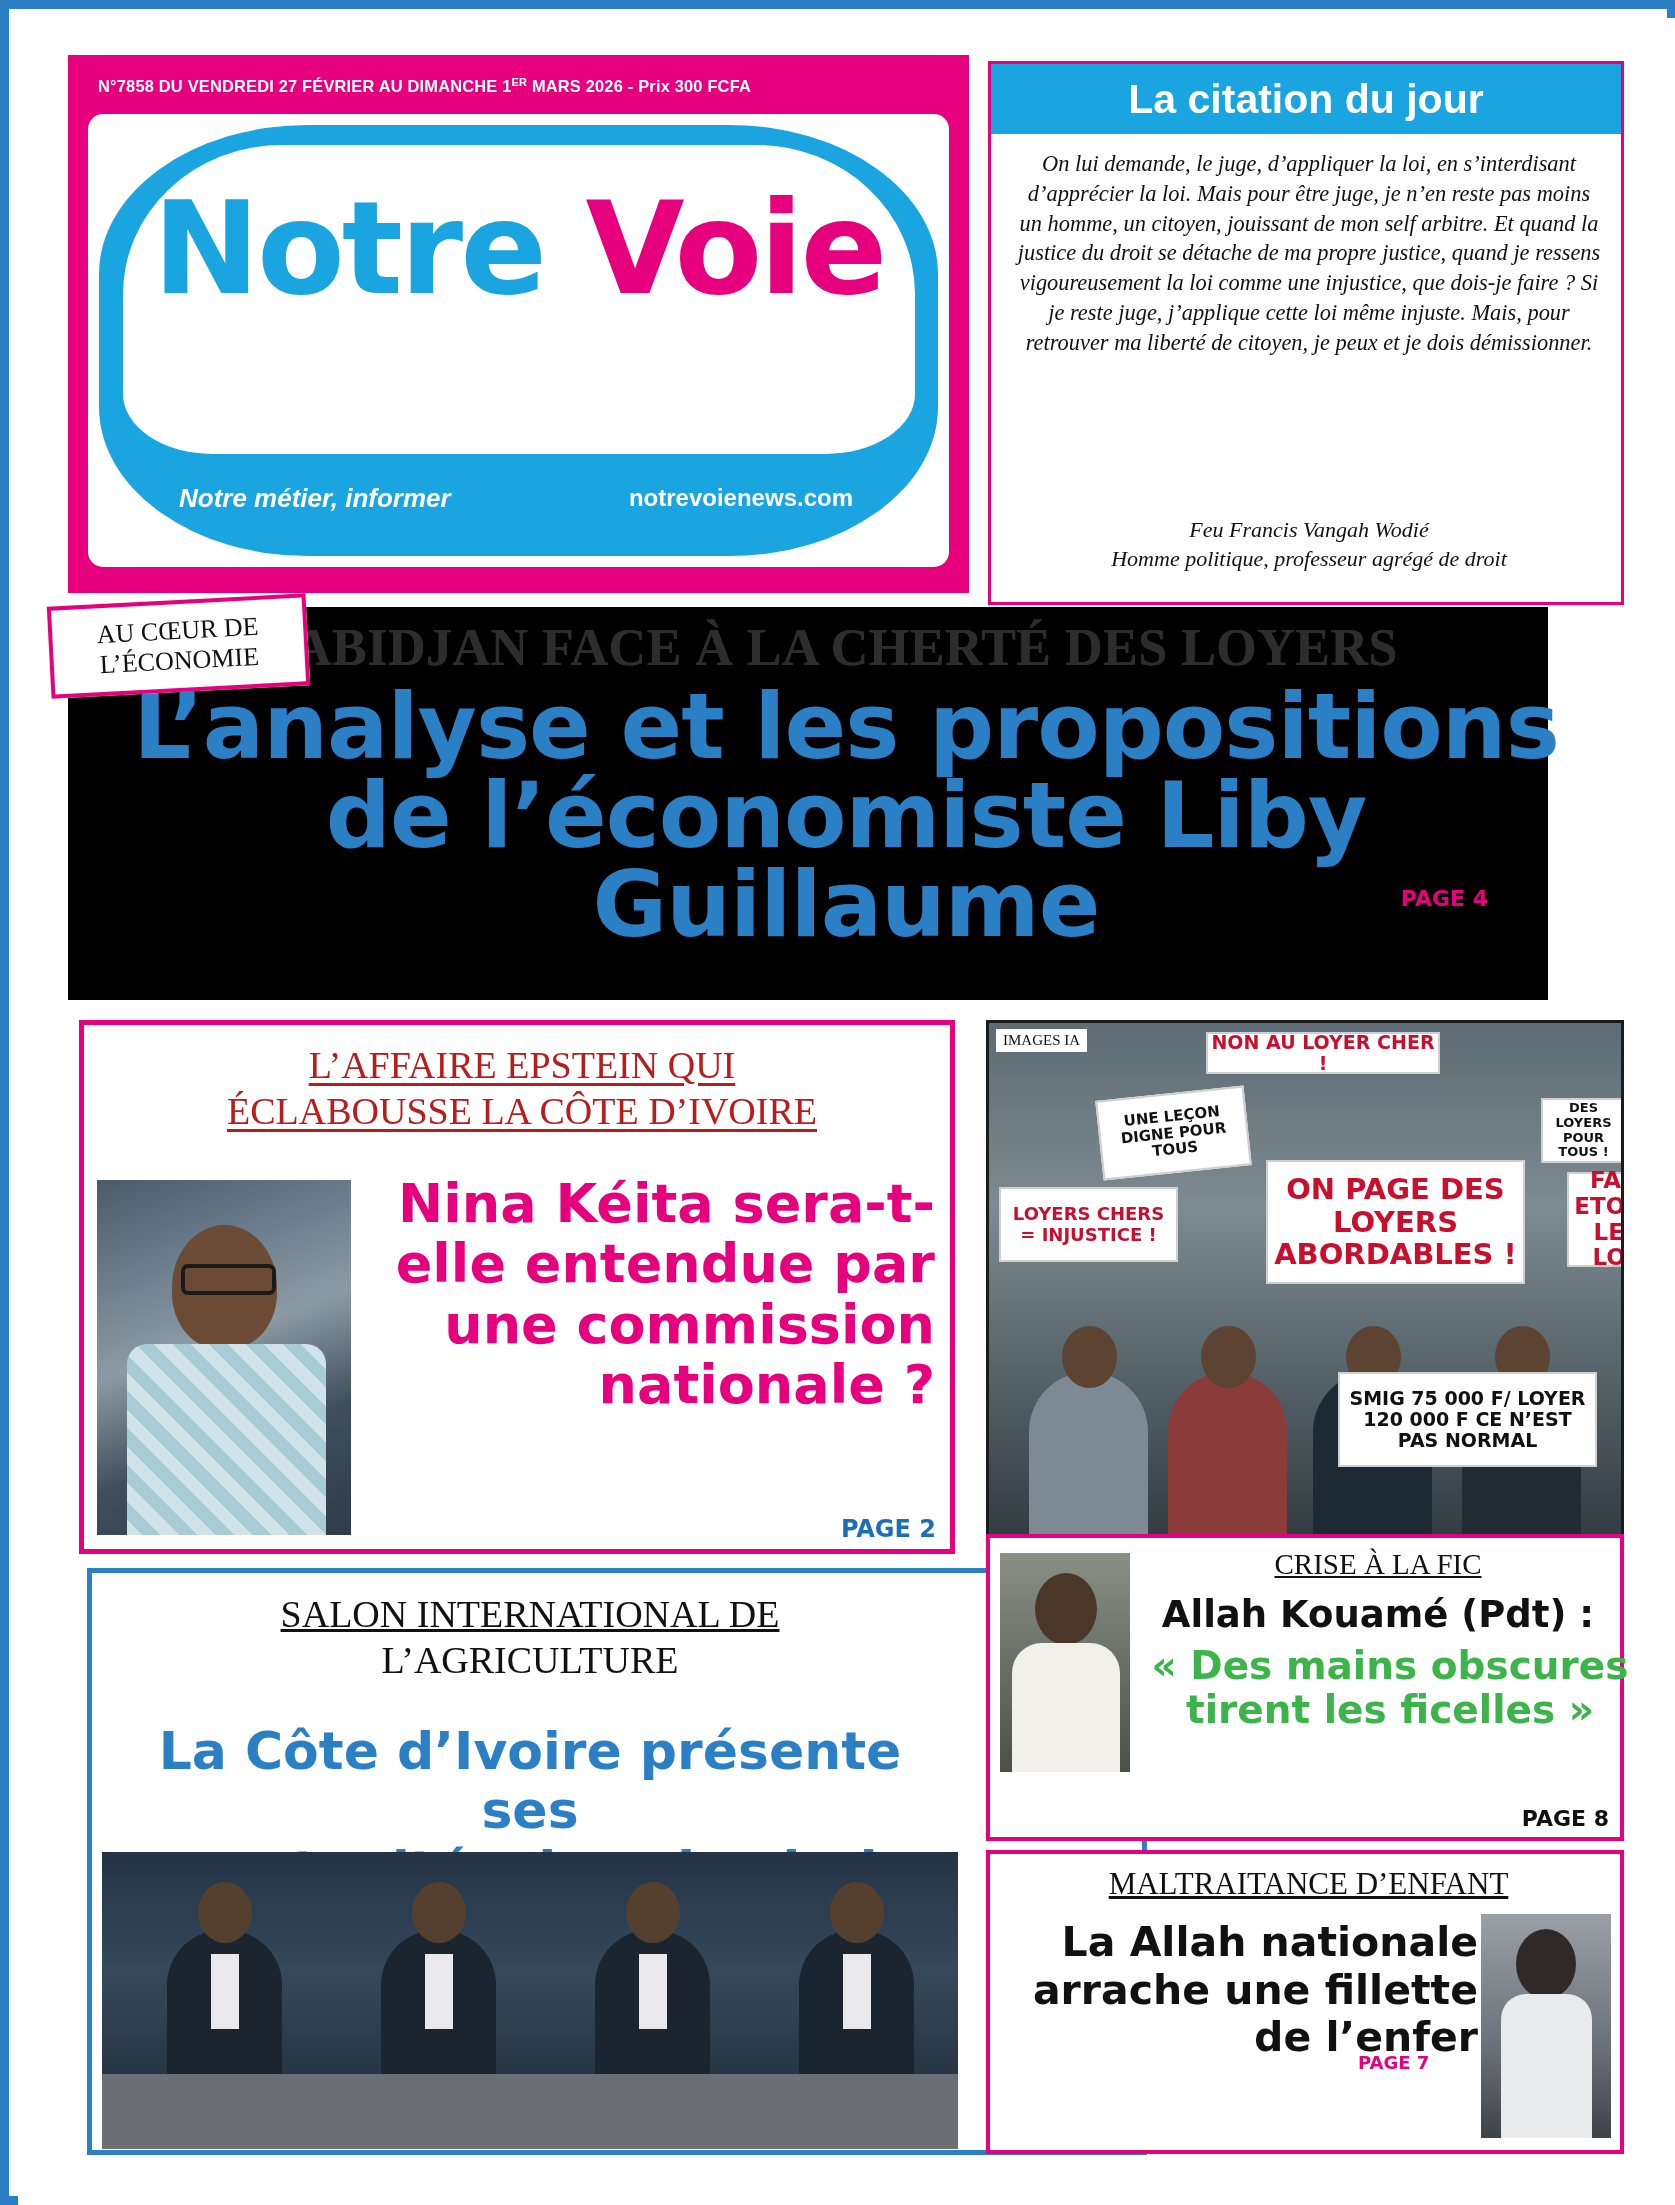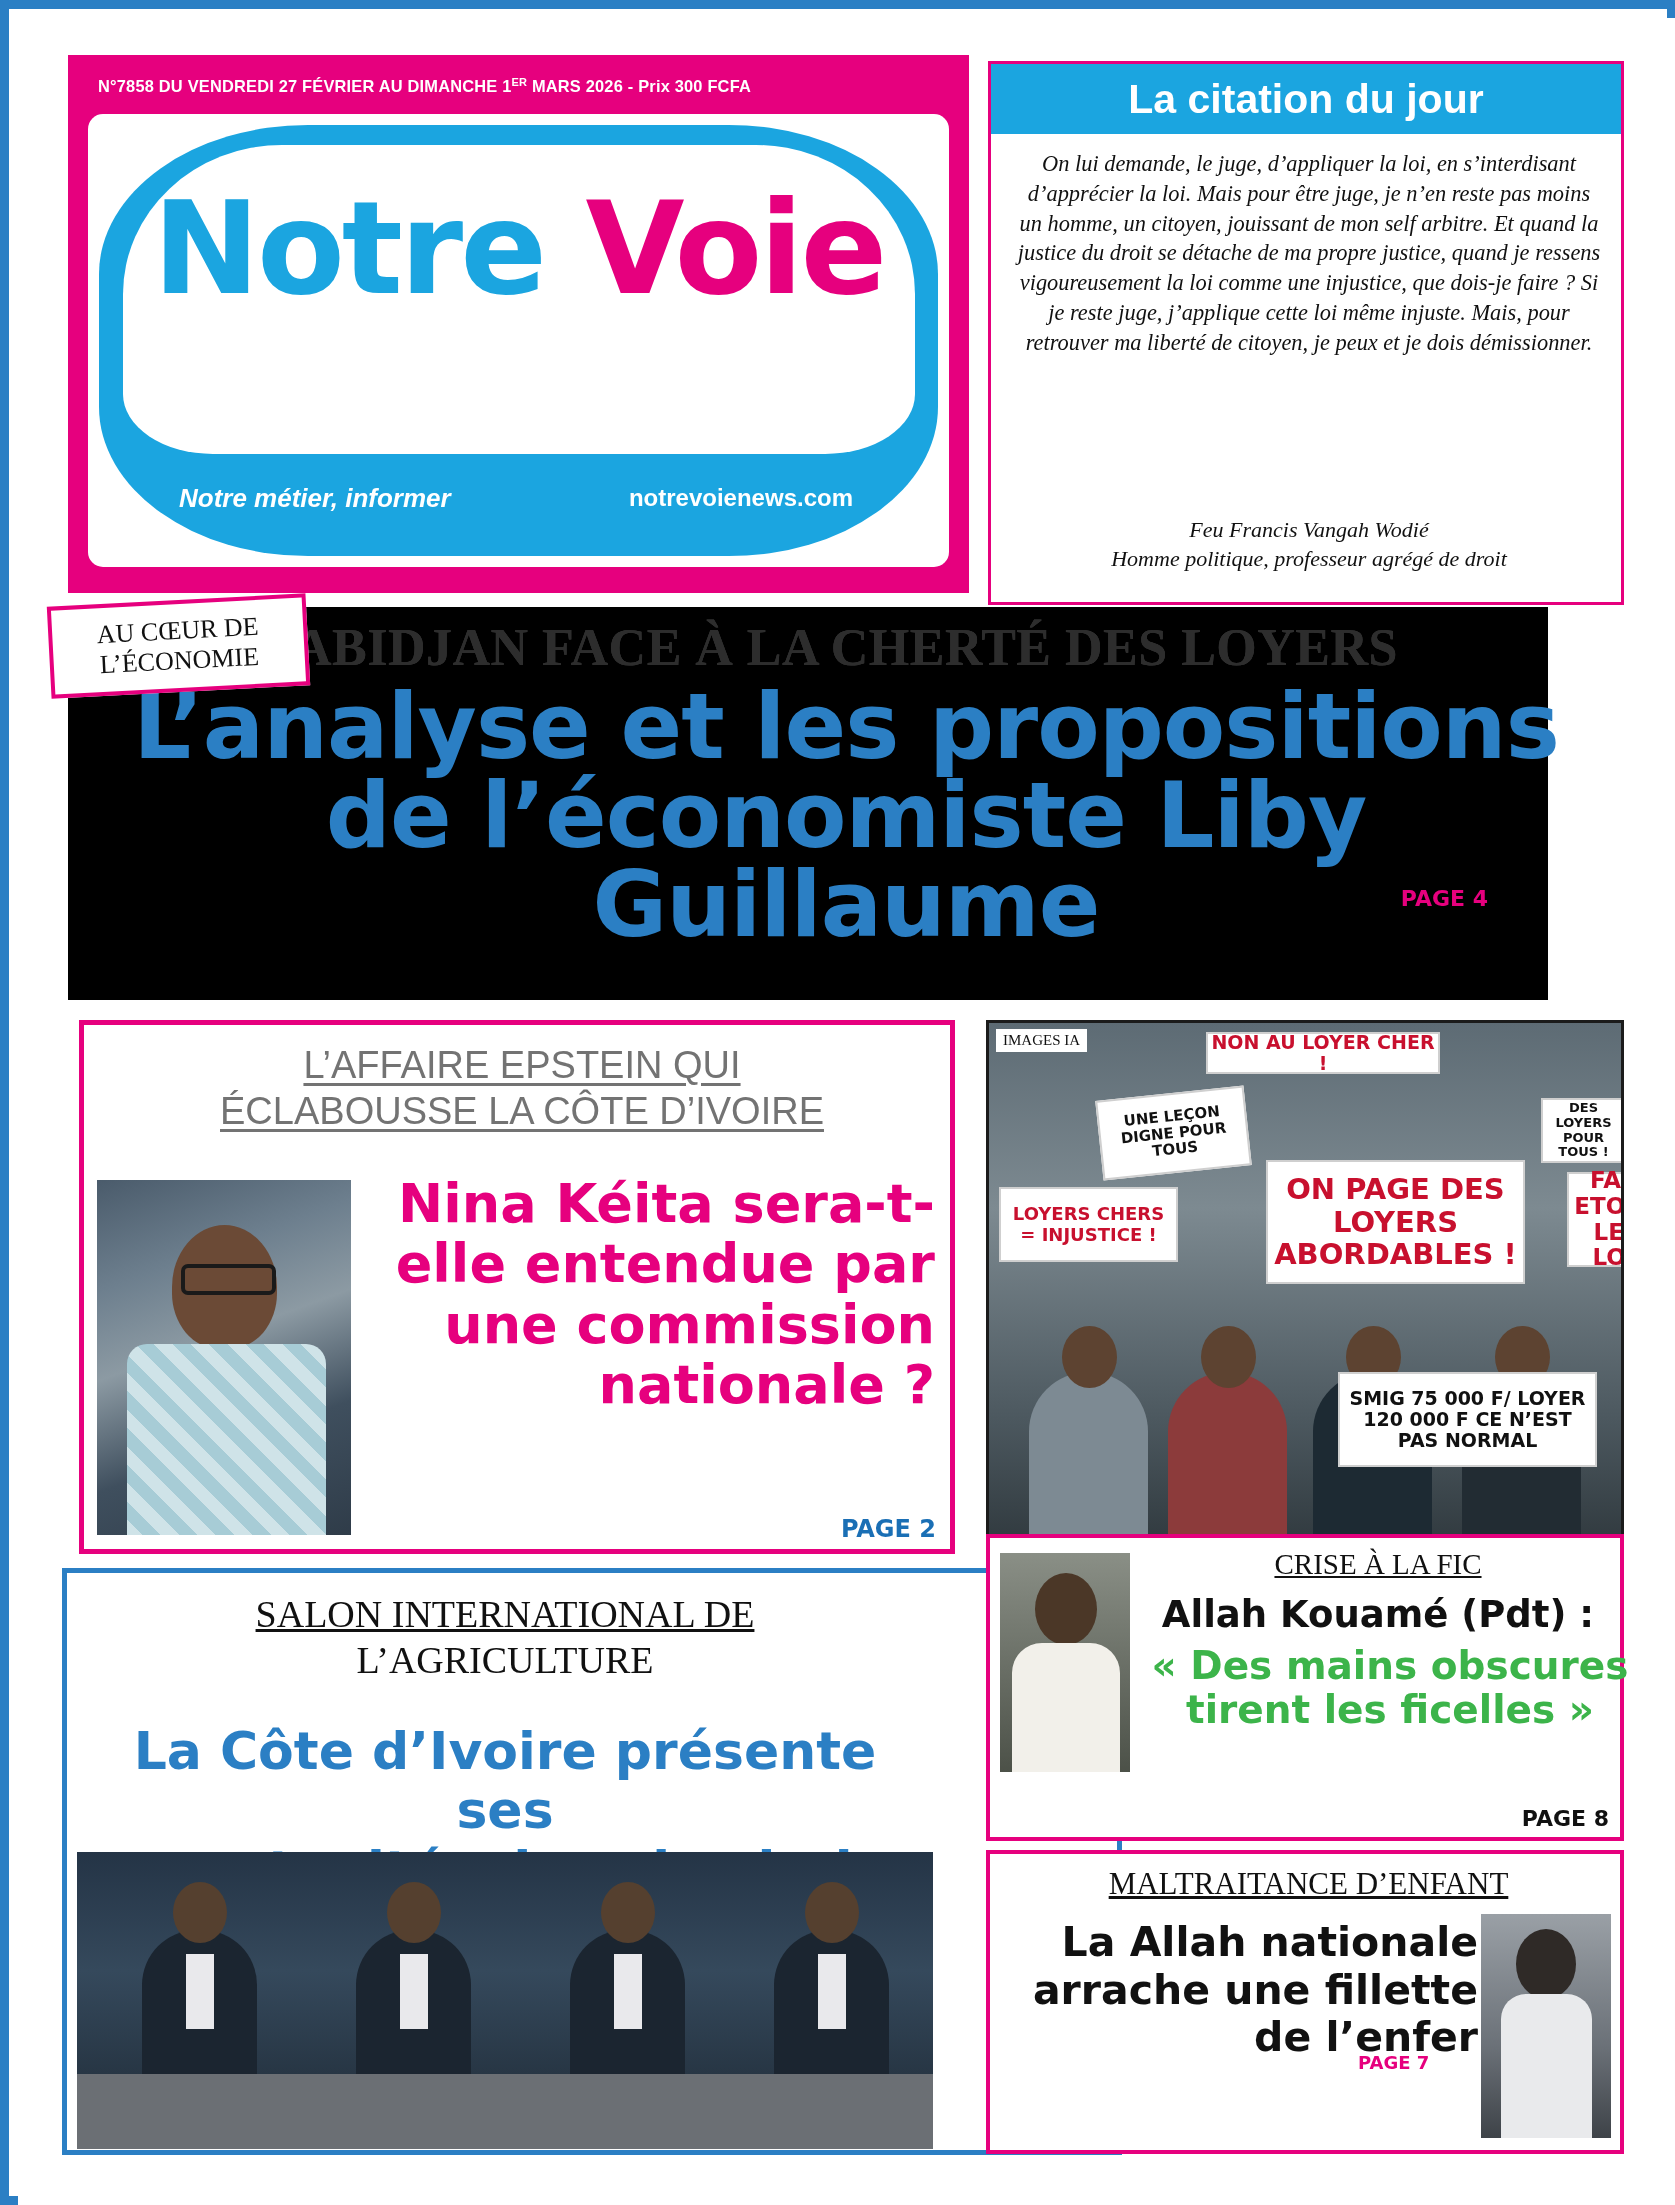--- a/index.html
+++ b/index.html
@@ -205,25 +205,25 @@
     width:876px; height:534px;
     border:5px solid #e6007e;
     background:#ffffff;
     box-sizing:border-box;
   }
   .epstein-title {
     position:absolute;
     left:10px; top:17px;
     width:856px;
     text-align:center;
-    font-family:Liberation Sans, sans-serif;
+    font-family:Liberation Serif, serif;
     font-size:38px;
     font-weight:normal;
     line-height:1.22;
-    color:#737373;
+    color:#b91c1c;
   }
   .epstein-title u { text-decoration:underline; text-underline-offset:5px; }
   .epstein-photo {
     position:absolute;
     left:13px; top:155px;
     width:254px; height:355px;
     background:linear-gradient(160deg,#4a5b6b 0%, #6d7f8e 25%, #8c9aa3 45%, #3f4f5e 70%, #2f3c49 100%);
     overflow:hidden;
   }
   .ph-face {
@@ -256,21 +256,21 @@
     position:absolute;
     right:14px; top:490px;
     font-size:24px;
     font-weight:bold;
     color:#1a6fb5;
     font-family:"DejaVu Sans", sans-serif;
   }
 
   .salon-box {
     position:absolute;
-    left:44px; top:1550px;
+    left:69px; top:1550px;
     width:1060px; height:587px;
     border:5px solid #2b7fc4;
     background:#ffffff;
     box-sizing:border-box;
     padding-left:30px;
   }
   .salon-title {
     position:absolute;
     left:10px; top:18px;
     width:856px;

